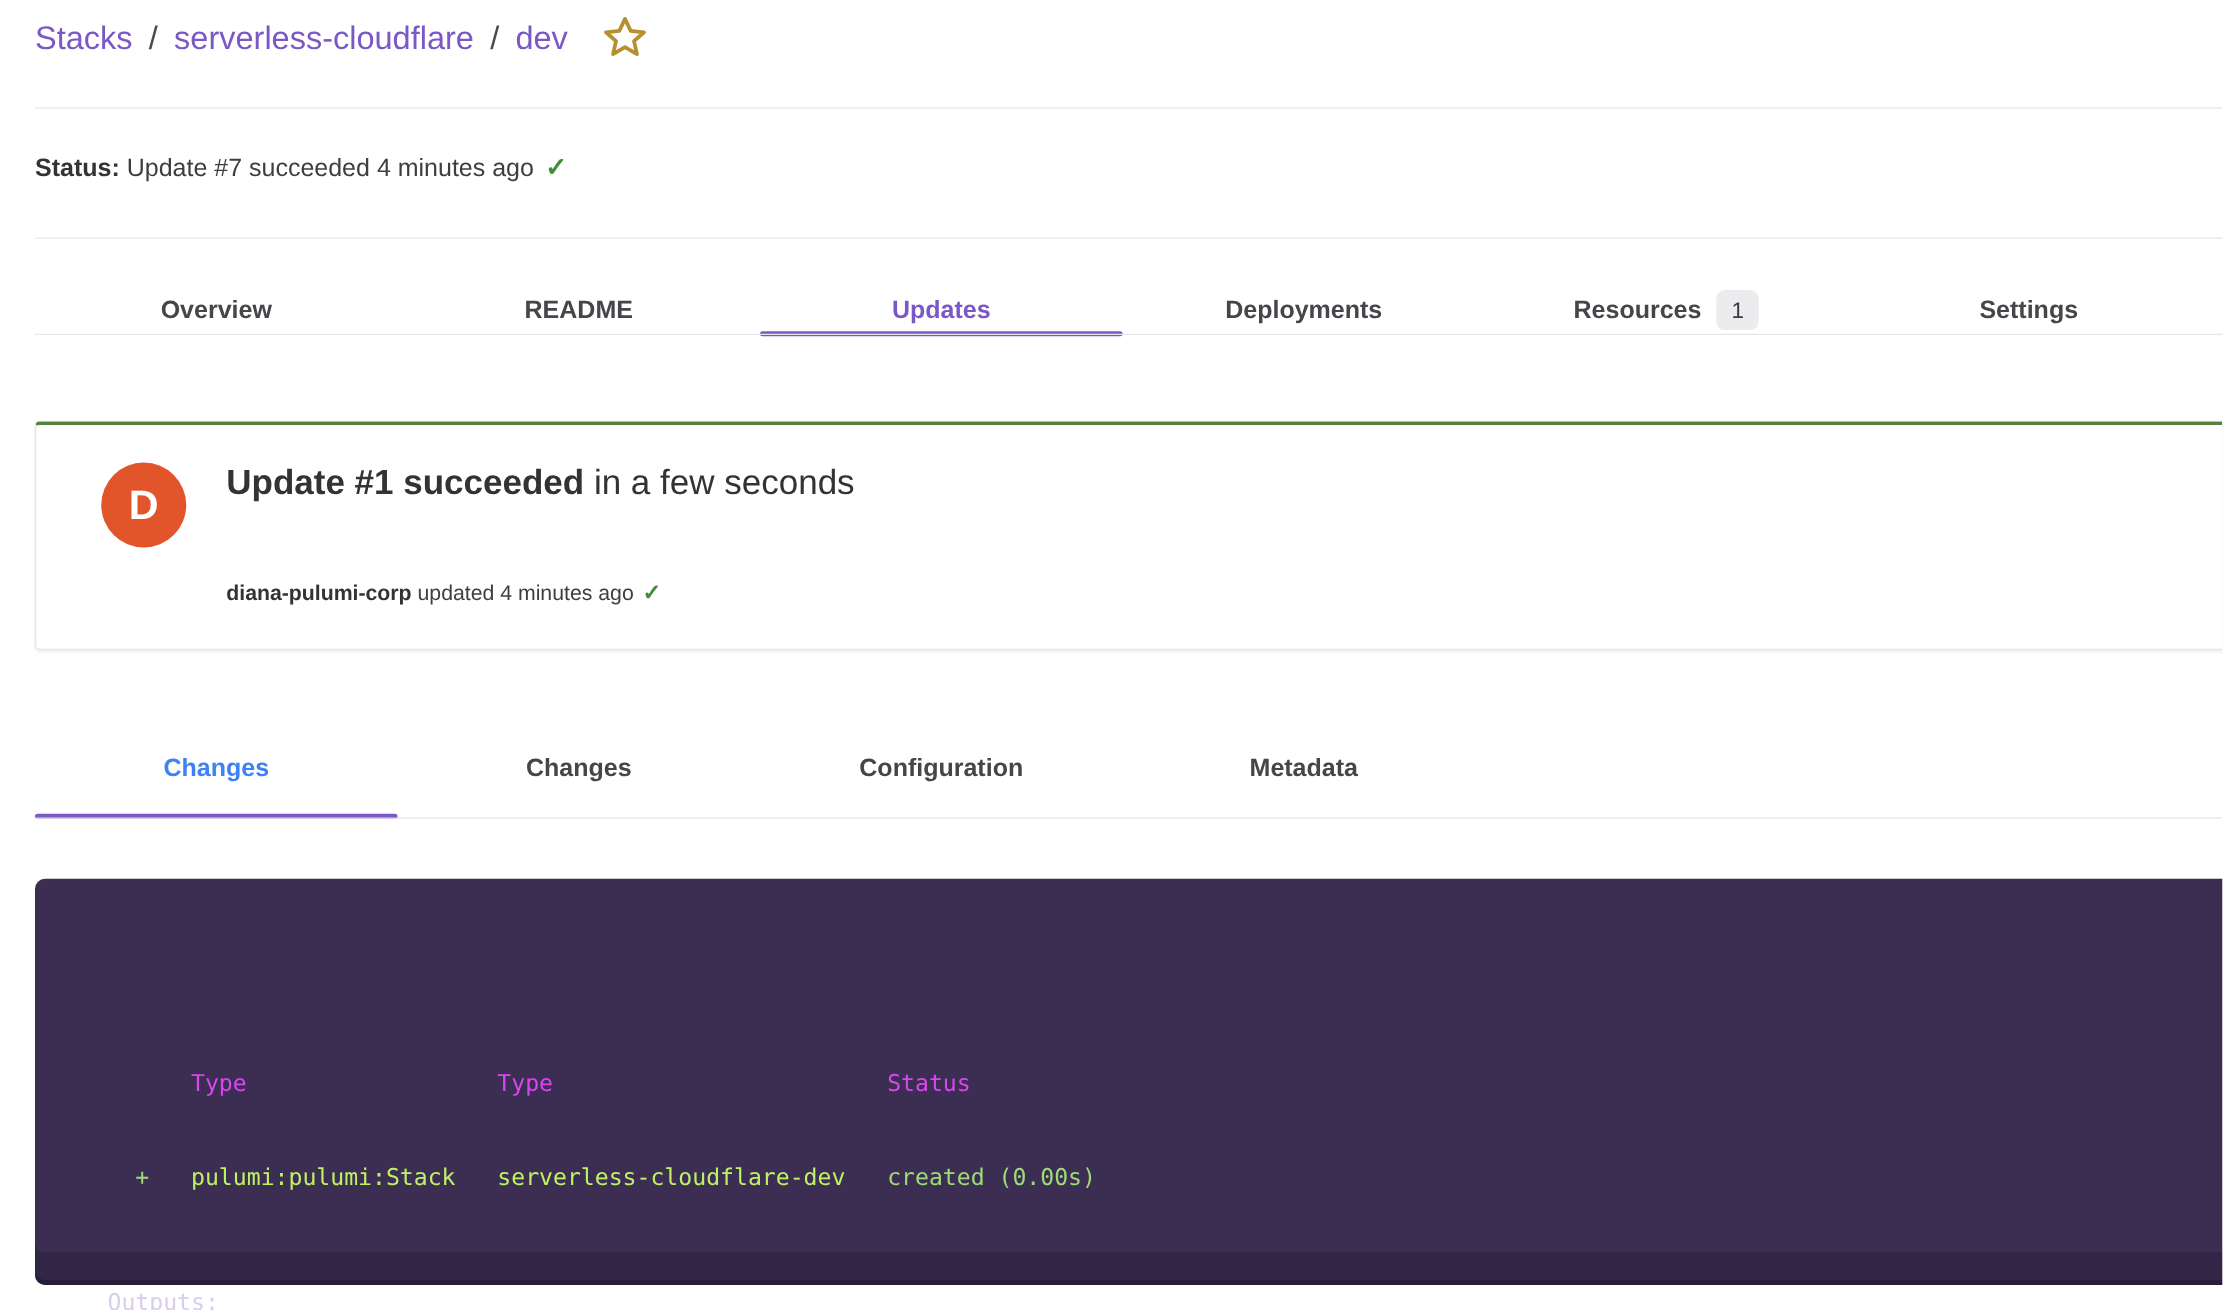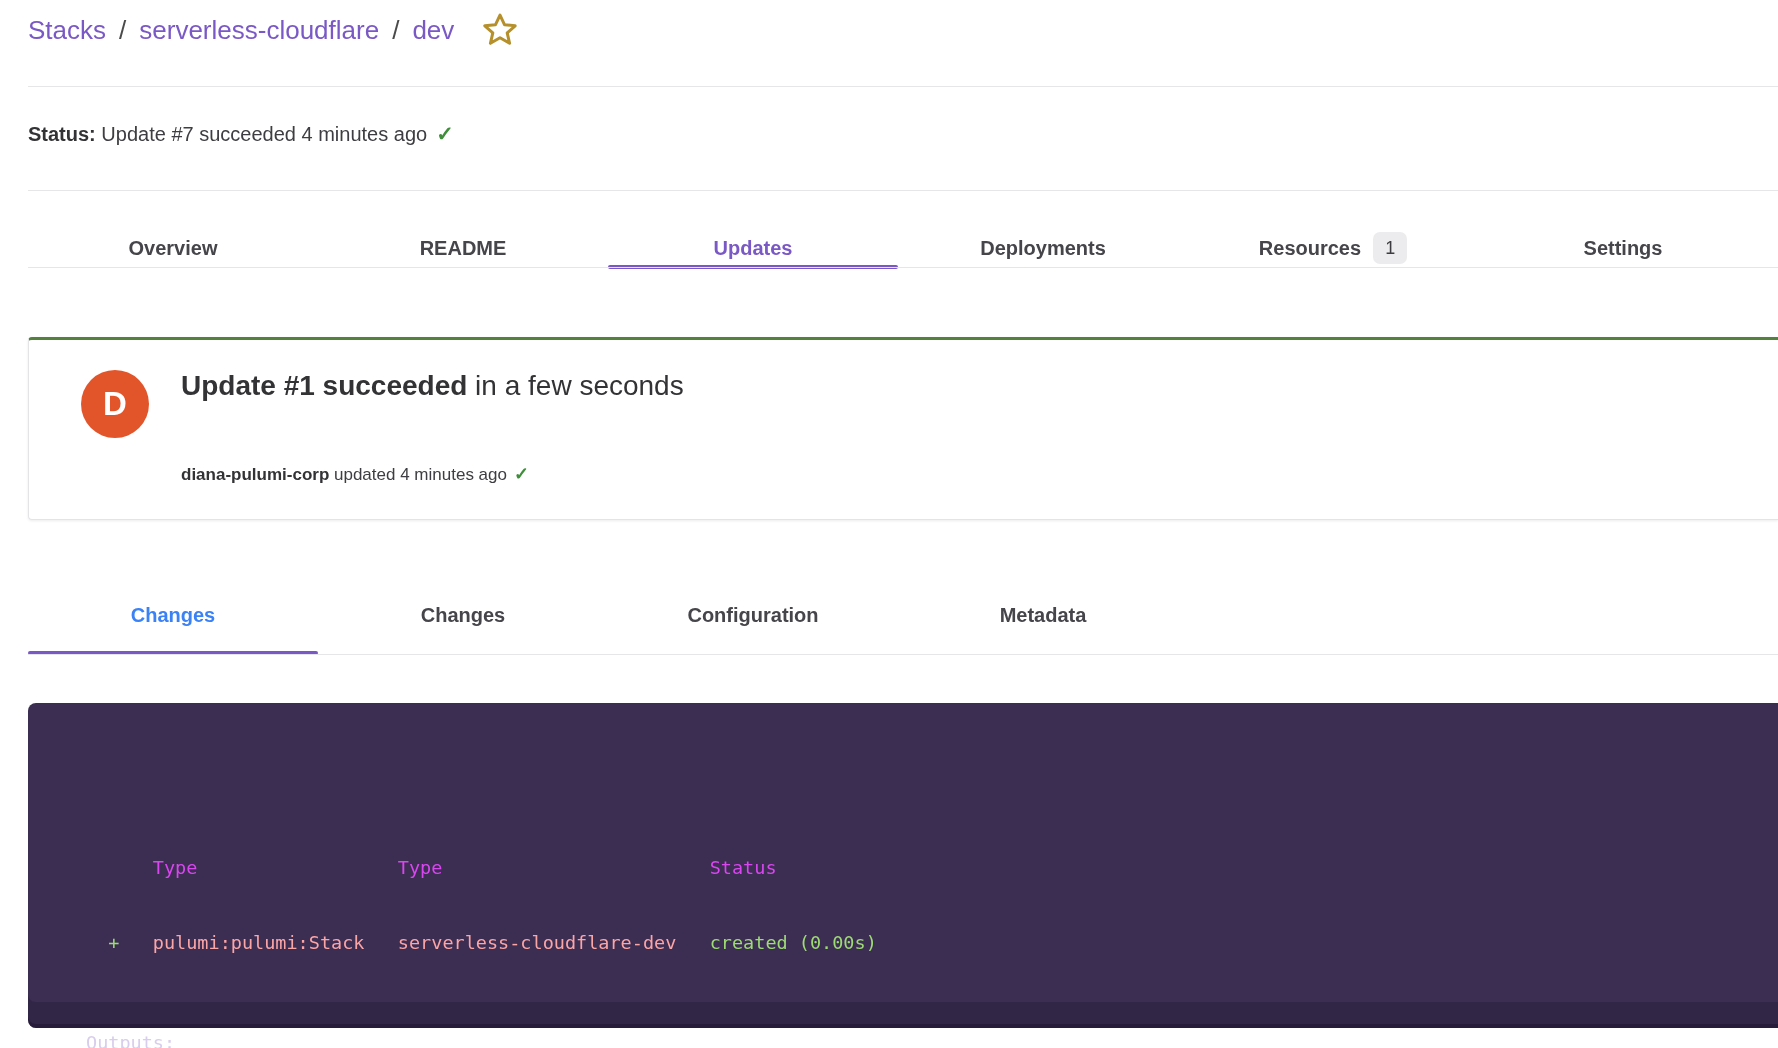--- a/index.html
+++ b/index.html
@@ -104,21 +104,21 @@
     font-size: 18.5px; line-height: 25px;
     color: #ece7f5; white-space: pre;
   }
   .t-line { height: 25px; }
   .c-op   { display: inline-block; width: 6ch; padding-left: 2ch; }
   .c-type { display: inline-block; width: 22ch; }
   .c-name { display: inline-block; width: 28ch; }
   .t-hdr   { color: #d946ef; }
   .t-green { color: #9ddb73; }
   .t-label { color: #d8cdec; }
-  .t-white { color: #fca5a5; }
+  .t-white { color: #bef264; }
   .gap { margin-top: 25px; }
 </style>
 </head>
 <body>
 
 <div class="breadcrumb">
   <a class="crumb-link">Stacks</a>
   <span class="crumb-sep">/</span>
   <a class="crumb-link">serverless-cloudflare</a>
   <span class="crumb-sep">/</span>

